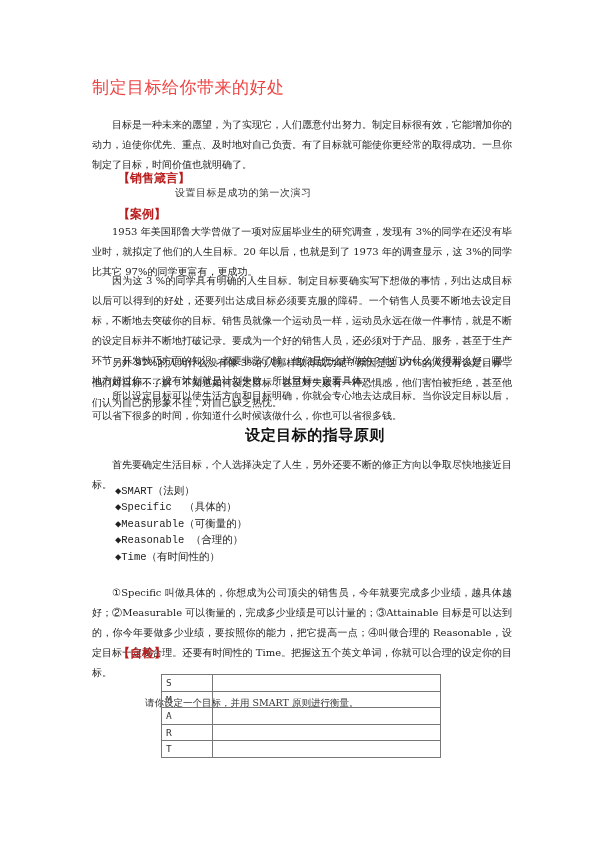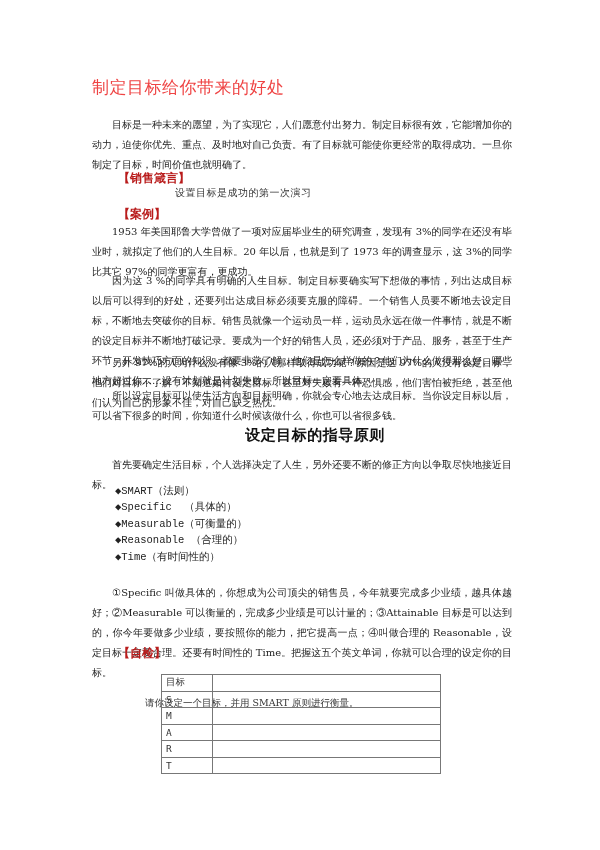--- a/index.html
+++ b/index.html
@@ -55,24 +55,20 @@
     <div>◆Time（有时间性的）</div>
   </div>
 
   <div class="para" style="top:583px;">①Specific 叫做具体的，你想成为公司顶尖的销售员，今年就要完成多少业绩，越具体越好；②Measurable 可以衡量的，完成多少业绩是可以计量的；③Attainable 目标是可以达到的，你今年要做多少业绩，要按照你的能力，把它提高一点；④叫做合理的 Reasonable，设定目标一定要合理。还要有时间性的 Time。把握这五个英文单词，你就可以合理的设定你的目标。</div>
 
   <div class="tag" style="left:118px; top:645px;">【自检】</div>
   <div class="instr">请你设定一个目标，并用 SMART 原则进行衡量。</div>
 
   <table class="check">
     <tbody>
-        <tr>
-      <td class="k">目标</td>
-      <td></td>
-    </tr>
     <tr>
       <td class="k">S</td>
       <td></td>
     </tr>
     <tr>
       <td class="k">M</td>
       <td></td>
     </tr>
     <tr>
       <td class="k">A</td>

